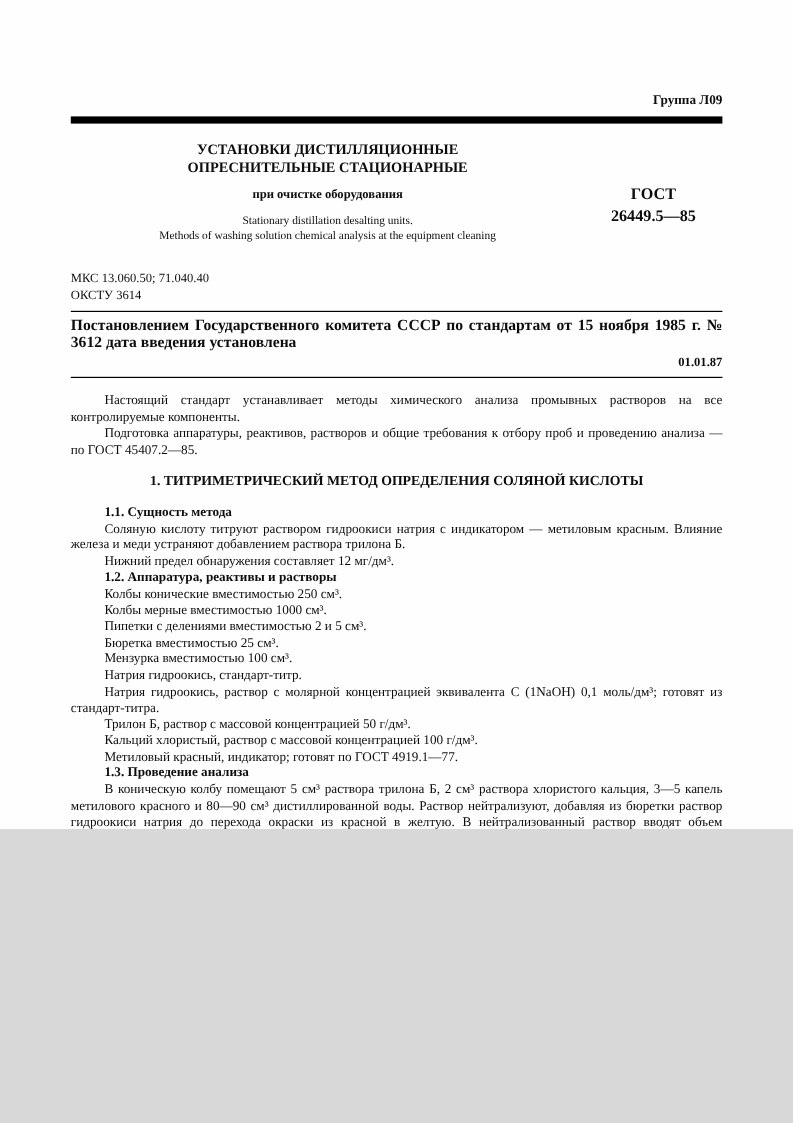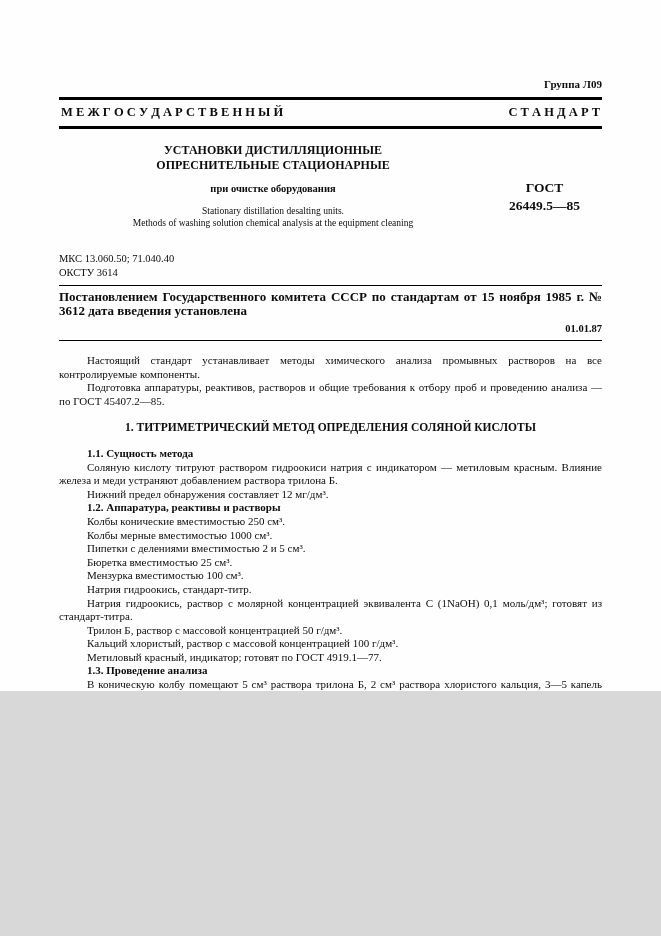--- a/index.html
+++ b/index.html
@@ -89,24 +89,20 @@
 </style>
 </head>
 <body>
 
 <div class="page">
 
   <div class="group-label">Группа Л09</div>
 
   <div>
     <div class="bar"></div>
-    <div class="banner-text">
-      <span>М Е Ж Г О С У Д А Р С Т В Е Н Н Ы Й</span>
-      <span>С Т А Н Д А Р Т</span>
-    </div>
     <div class="bar"></div>
   </div>
 
   <div class="title-row">
     <div class="title-col">
       <div class="t1">УСТАНОВКИ ДИСТИЛЛЯЦИОННЫЕ</div>
       <div class="t1">ОПРЕСНИТЕЛЬНЫЕ СТАЦИОНАРНЫЕ</div>
       <div class="t2-wrap">
         <div class="t2">при очистке оборудования</div>
       </div>

